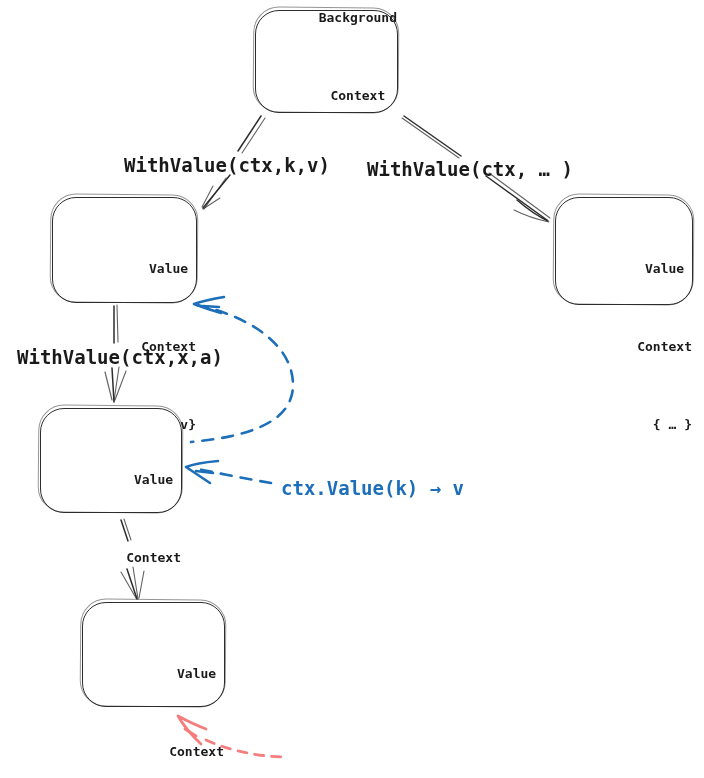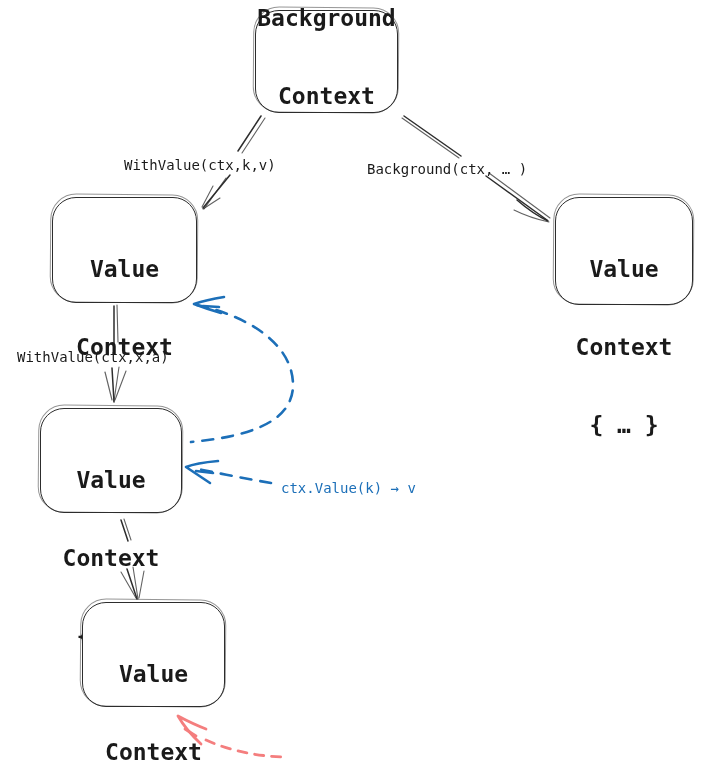--- a/index.html
+++ b/index.html
@@ -14,35 +14,35 @@
   .ink-line{stroke:var(--ink); stroke-width:1.5; fill:none; stroke-linecap:round;}
   .ink-thin{stroke:var(--ink); stroke-width:1.1; fill:none; stroke-linecap:round; opacity:.75;}
   .blue-dash{stroke:var(--blue); stroke-width:2.6; fill:none; stroke-linecap:round; stroke-dasharray:11 9;}
   .blue-solid{stroke:var(--blue); stroke-width:2.6; fill:none; stroke-linecap:round; stroke-linejoin:round;}
   .red-dash{stroke:var(--red); stroke-width:2.8; fill:none; stroke-linecap:round; stroke-dasharray:9 8;}
   .red-solid{stroke:var(--red); stroke-width:2.8; fill:none; stroke-linecap:round; stroke-linejoin:round;}
 
   .node{
     position:absolute; box-sizing:border-box; background:var(--bg);
     border:1.8px solid var(--ink); border-radius:24px;
-    display:flex; flex-direction:column; align-items:center;
+    display:flex; flex-direction:column; align-items:flex-end;
     justify-content:space-between; padding:6px 0 16px;
-    font-weight:700; font-size:23px; line-height:26px; color:var(--text);
+    font-weight:700; font-size:13px; line-height:26px; color:var(--text);
     text-align:center;
   }
   .node::before{
     content:""; position:absolute; inset:-4px -2px -1px -3px; pointer-events:none;
     border:1.2px solid rgba(45,45,45,.5); border-radius:26px; transform:rotate(.5deg);
   }
   .node.center{justify-content:center;}
   .node-name{white-space:pre;}
   .node-value{white-space:pre;}
   .code-label{
     position:absolute; white-space:pre; color:var(--text);
-    font-weight:400; font-size:14px; line-height:24px;
+    font-weight:700; font-size:19px; line-height:24px;
   }
   .blue-label{color:var(--blue);text-align:center;}
   .red-label{color:var(--red);}
 </style>
 </head>
 <body>
 
 <div class="canvas">
 
   <svg class="arrows" width="704" height="778" viewBox="0 0 704 778" aria-hidden="true">
@@ -135,18 +135,18 @@
 
   <div class="node" style="left:82px; top:602px; width:143px; height:105px;">
     <div class="node-name">
       <div>Value</div>
       <div>Context</div>
     </div>
 
   </div>
 
   <div class="code-label" style="left:124px; top:153px;">WithValue(ctx,k,v)</div>
-  <div class="code-label" style="left:367px; top:157px;">Background(ctx, … )</div>
+  <div class="code-label" style="left:367px; top:157px;">WithValue(ctx, … )</div>
   <div class="code-label" style="left:17px; top:345px;">WithValue(ctx,x,a)</div>
 
   <div class="code-label blue-label" style="left:281px; top:476px;">ctx.Value(k) → v</div>
 
 </div>
 
 </body></html>

